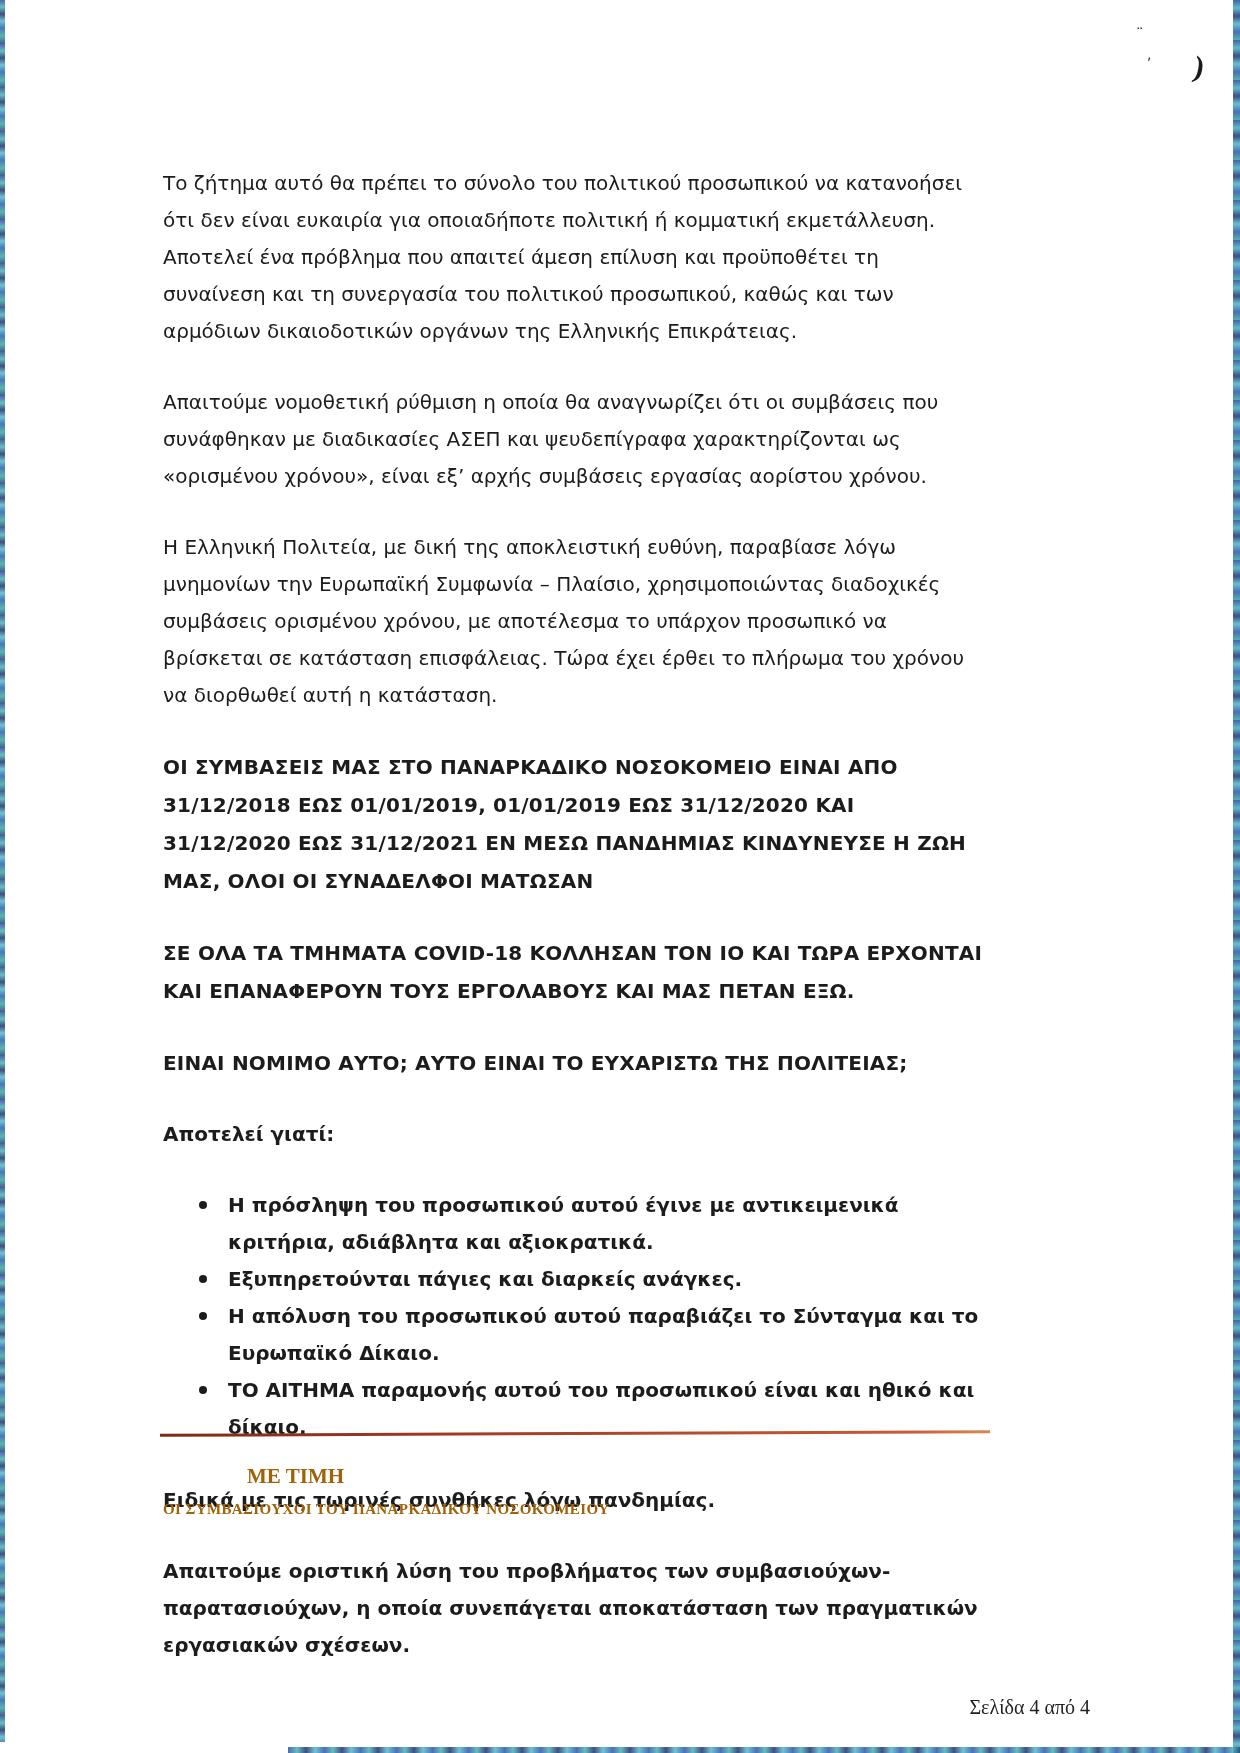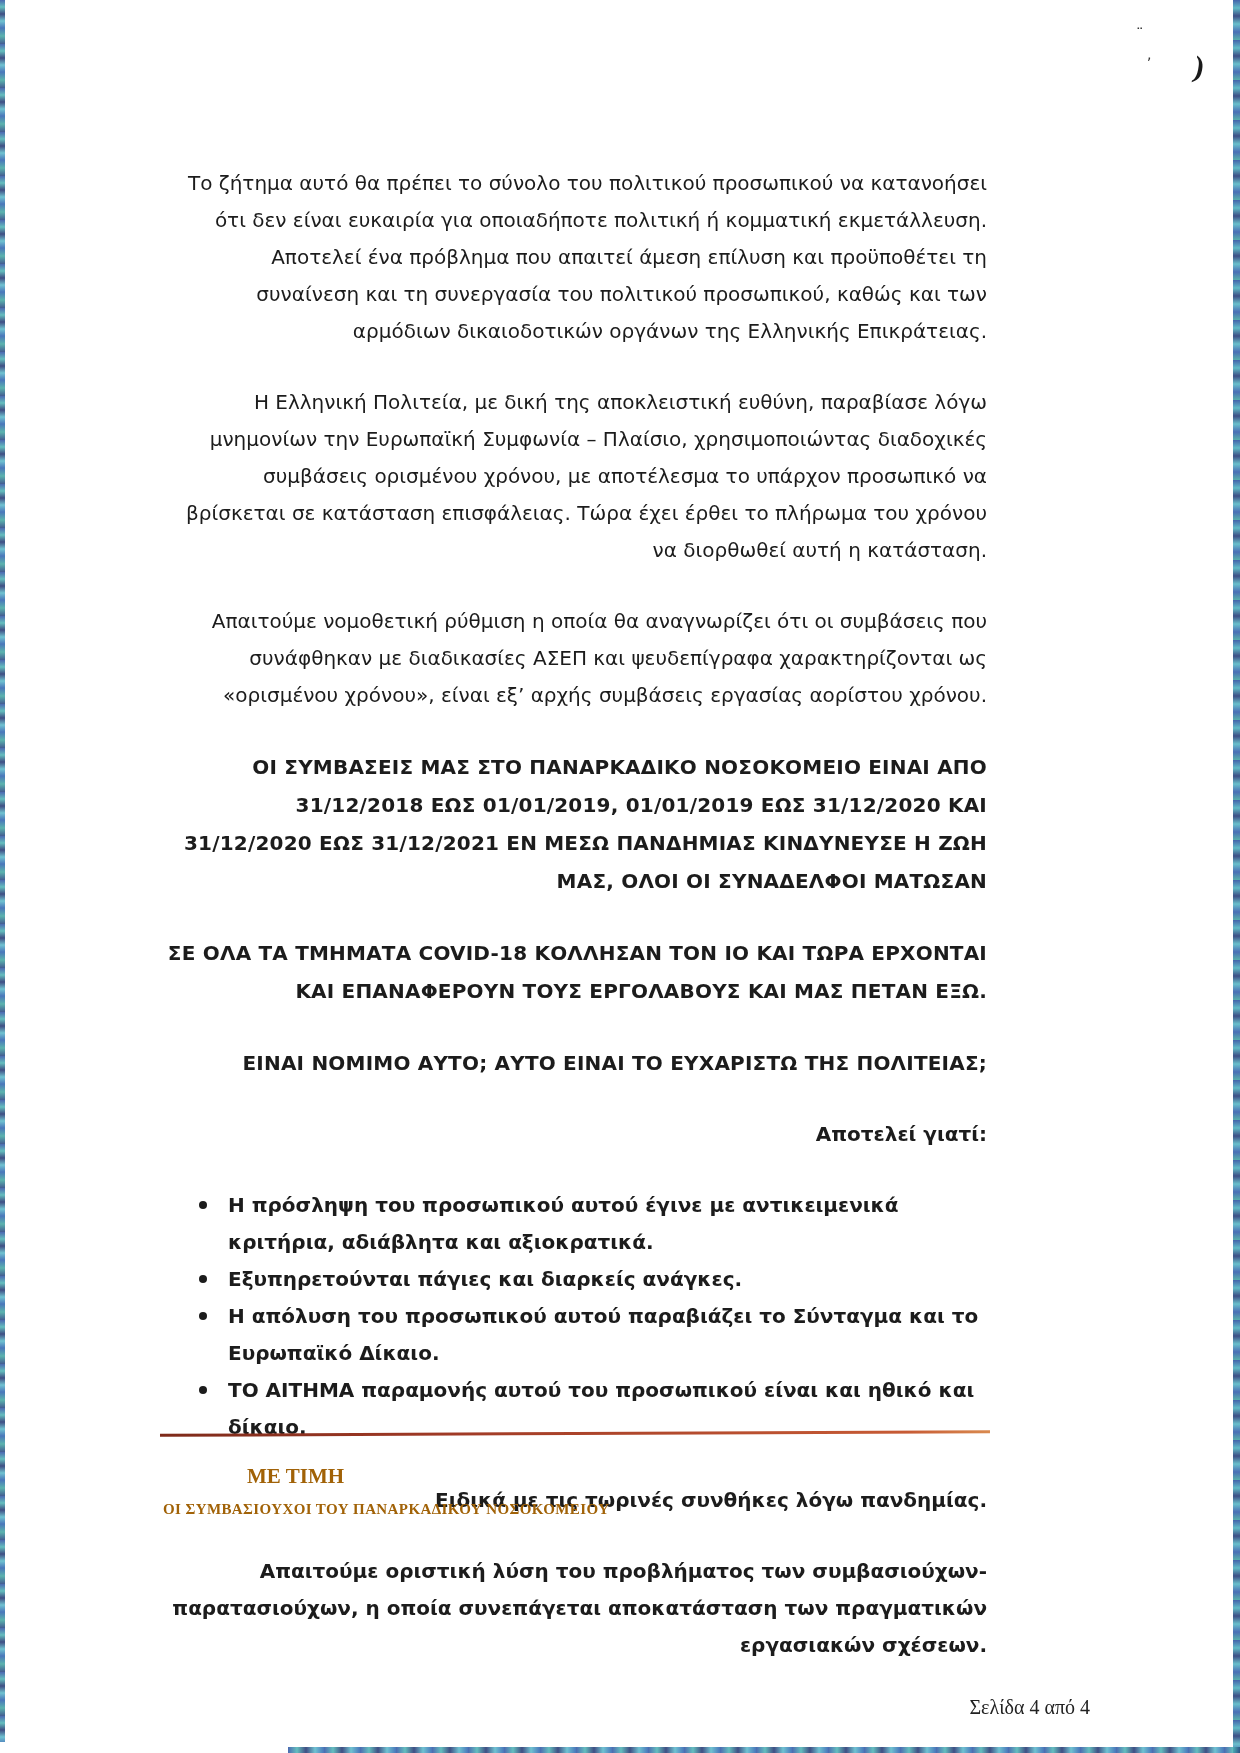--- a/index.html
+++ b/index.html
@@ -29,21 +29,21 @@
   .edge-bottom{
     position:absolute;left:288px;bottom:0;height:6px;width:952px;
     background:repeating-linear-gradient(90deg,
       #2c4fa3 0px,#4ab3b3 9px,#1d2f6e 18px,#57b8c9 27px,#2a5fae 36px);
     opacity:.85;
   }
   .content{
     position:absolute;left:163px;top:165px;width:824px;
     font-size:20px;line-height:37px;
   }
-  .content p{margin:0 0 34px 0;text-align:right;}
+  .content p{margin:0 0 34px 0;}
   p.caps{font-weight:bold;letter-spacing:.2px;line-height:38px;}
   p.bold{font-weight:bold;}
   ul.demands{
     list-style:none;margin:0 0 36px 0;padding:0 0 0 36px;
     font-weight:bold;line-height:37px;
   }
   ul.demands li{position:relative;padding-left:29px;margin:0;}
   ul.demands li .dot{
     position:absolute;left:0;top:14px;width:8px;height:8px;border-radius:50%;
     background:#1c1c1c;
@@ -81,22 +81,22 @@
   <div class="edge-left"></div>
   <div class="edge-right"></div>
   <div class="edge-bottom"></div>
 
   <span class="mark-a">¨</span>
   <span class="mark-b">,</span>
   <span class="mark-c">)</span>
 
   <div class="content">
     <p>Το ζήτημα αυτό θα πρέπει το σύνολο του πολιτικού προσωπικού να κατανοήσει ότι δεν είναι ευκαιρία για οποιαδήποτε πολιτική ή κομματική εκμετάλλευση. Αποτελεί ένα πρόβλημα που απαιτεί άμεση επίλυση και προϋποθέτει τη συναίνεση και τη συνεργασία του πολιτικού προσωπικού, καθώς και των αρμόδιων δικαιοδοτικών οργάνων της Ελληνικής Επικράτειας.</p>
+    <p>Απαιτούμε νομοθετική ρύθμιση η οποία θα αναγνωρίζει ότι οι συμβάσεις που συνάφθηκαν με διαδικασίες ΑΣΕΠ και ψευδεπίγραφα χαρακτηρίζονται ως «ορισμένου χρόνου», είναι εξ’ αρχής συμβάσεις εργασίας αορίστου χρόνου.</p>
     <p>Η Ελληνική Πολιτεία, με δική της αποκλειστική ευθύνη, παραβίασε λόγω μνημονίων την Ευρωπαϊκή Συμφωνία – Πλαίσιο, χρησιμοποιώντας διαδοχικές συμβάσεις ορισμένου χρόνου, με αποτέλεσμα το υπάρχον προσωπικό να βρίσκεται σε κατάσταση επισφάλειας. Τώρα έχει έρθει το πλήρωμα του χρόνου να διορθωθεί αυτή η κατάσταση.</p>
-    <p>Απαιτούμε νομοθετική ρύθμιση η οποία θα αναγνωρίζει ότι οι συμβάσεις που συνάφθηκαν με διαδικασίες ΑΣΕΠ και ψευδεπίγραφα χαρακτηρίζονται ως «ορισμένου χρόνου», είναι εξ’ αρχής συμβάσεις εργασίας αορίστου χρόνου.</p>
 
     <p class="caps">ΟΙ ΣΥΜΒΑΣΕΙΣ ΜΑΣ ΣΤΟ ΠΑΝΑΡΚΑΔΙΚΟ ΝΟΣΟΚΟΜΕΙΟ ΕΙΝΑΙ ΑΠΟ 31/12/2018 ΕΩΣ 01/01/2019, 01/01/2019 ΕΩΣ 31/12/2020 ΚΑΙ 31/12/2020 ΕΩΣ 31/12/2021 ΕΝ ΜΕΣΩ ΠΑΝΔΗΜΙΑΣ ΚΙΝΔΥΝΕΥΣΕ Η ΖΩΗ ΜΑΣ, ΟΛΟΙ ΟΙ ΣΥΝΑΔΕΛΦΟΙ ΜΑΤΩΣΑΝ</p>
     <p class="caps">ΣΕ ΟΛΑ ΤΑ ΤΜΗΜΑΤΑ COVID-18 ΚΟΛΛΗΣΑΝ ΤΟΝ ΙΟ ΚΑΙ ΤΩΡΑ ΕΡΧΟΝΤΑΙ ΚΑΙ ΕΠΑΝΑΦΕΡΟΥΝ ΤΟΥΣ ΕΡΓΟΛΑΒΟΥΣ ΚΑΙ ΜΑΣ ΠΕΤΑΝ ΕΞΩ.</p>
     <p class="caps">ΕΙΝΑΙ ΝΟΜΙΜΟ ΑΥΤΟ; ΑΥΤΟ ΕΙΝΑΙ ΤΟ ΕΥΧΑΡΙΣΤΩ ΤΗΣ ΠΟΛΙΤΕΙΑΣ;</p>
 
     <p class="bold">Αποτελεί γιατί:</p>
 
     <ul class="demands">
       <li>
         <span class="dot"></span>

